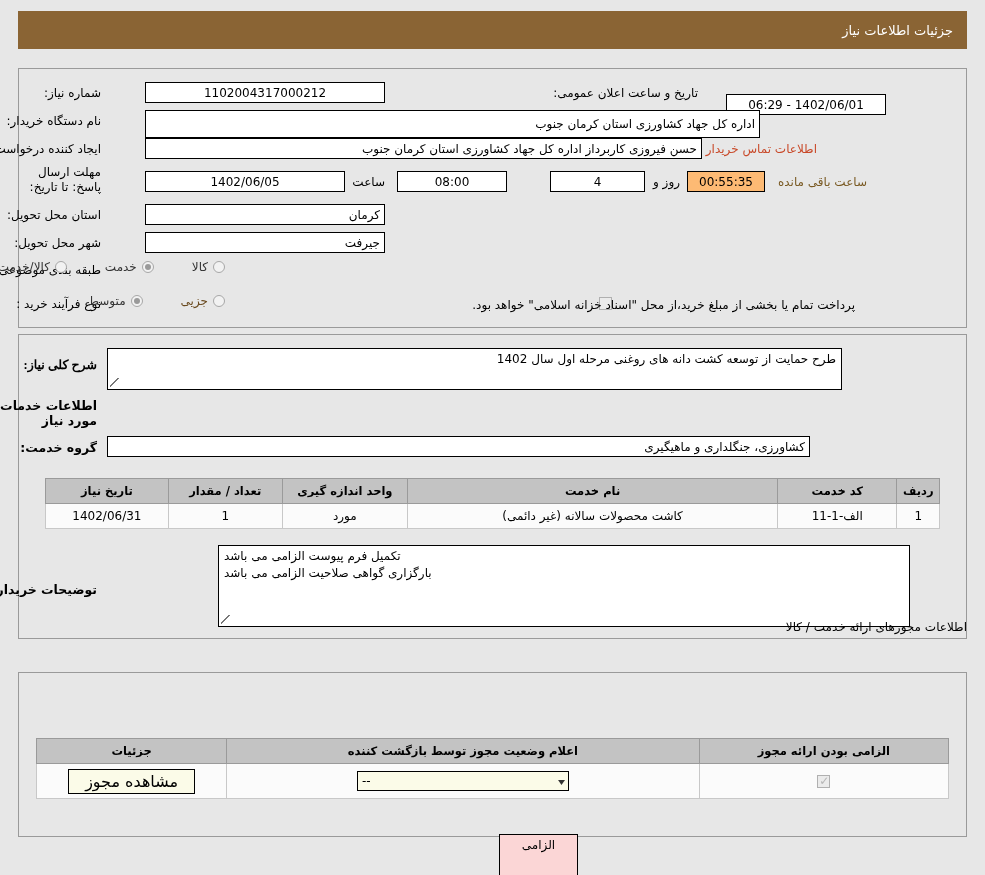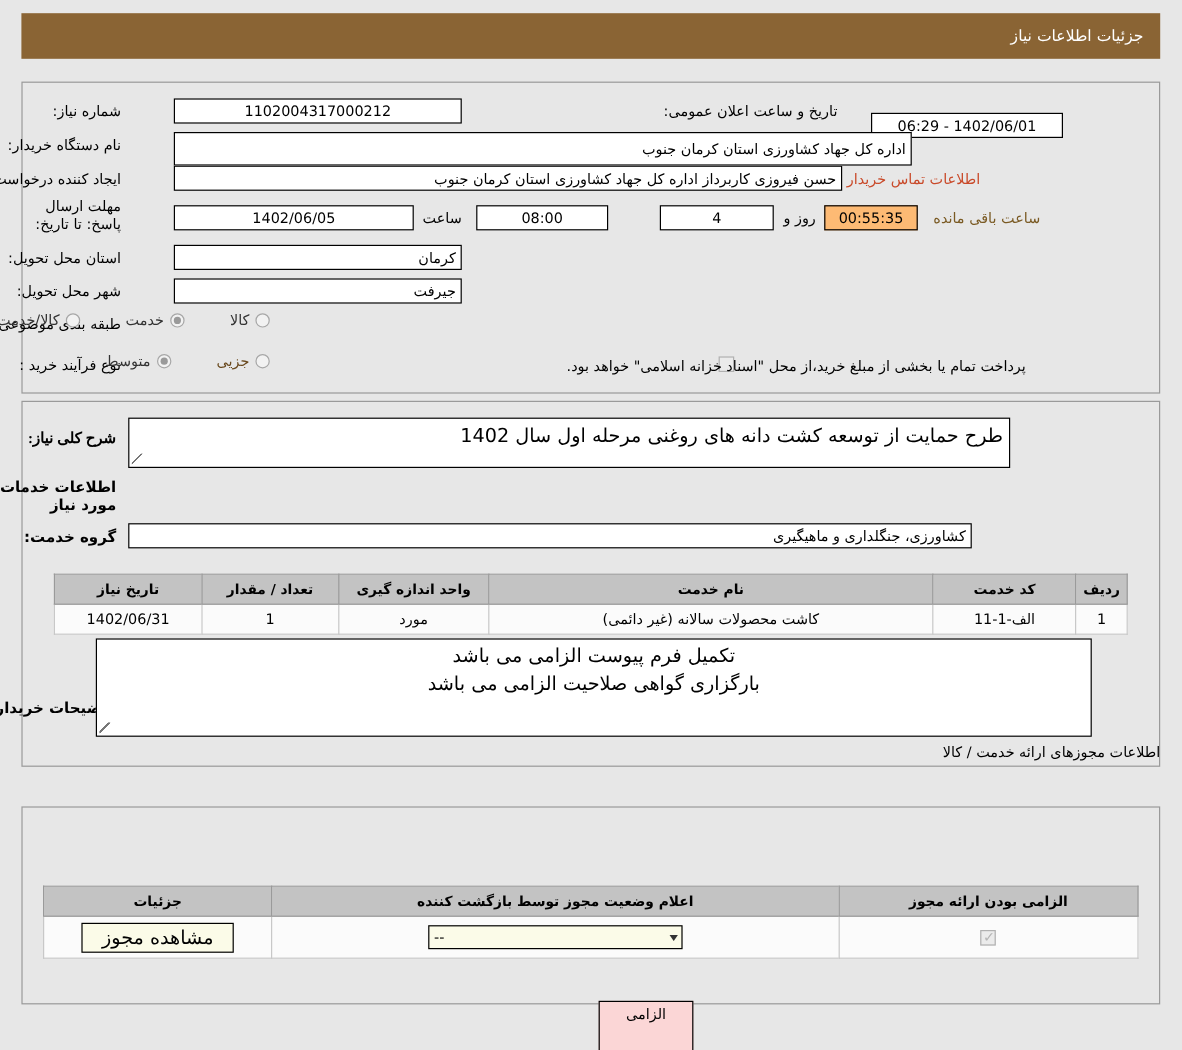--- a/index.html
+++ b/index.html
@@ -184,21 +184,21 @@
     background: #9a9a9a;
   }
   .radio-label { color: #333; }
 
   
   .tarea {
     position: absolute;
     box-sizing: border-box;
     border: 1px solid #000;
     background: #fff;
-    font-size: 16px;
+    font-size: 12px;
     padding: 2px 5px;
     z-index: 4;
     line-height: 1.45;
     overflow: hidden;
     white-space: pre-line;
   }
   .tarea::after {
     content: "";
     position: absolute;
     left: 2px; bottom: 2px;
@@ -420,21 +420,21 @@
       <td>الف-1-11</td>
       <td>کاشت محصولات سالانه (غیر دائمی)</td>
       <td>مورد</td>
       <td>1</td>
       <td>1402/06/31</td>
     </tr>
   </tbody>
 </table>
 
 <div class="fld-label bold" style="right:888px; top:582px; font-size:12.5px;">توضیحات خریدار:</div>
-<div class="tarea" style="right:75px; top:532px; width:830px; height:82px; text-align:center;">تکمیل فرم پیوست الزامی می باشد
+<div class="tarea" style="right:75px; top:545px; width:692px; height:82px; text-align:left;">تکمیل فرم پیوست الزامی می باشد
 بارگزاری گواهی صلاحیت الزامی می باشد</div>
 
 <div class="plaintext" style="right:18px; top:620px;">اطلاعات مجوزهای ارائه خدمت / کالا</div>
 <div class="panel" id="panel-permits"></div>
 
 <table class="grid" id="tbl-permits">
   <thead>
     <tr>
       <th style="width:248px;">الزامی بودن ارائه مجوز</th>
       <th style="width:480px;">اعلام وضعیت مجوز توسط بازگشت کننده</th>

